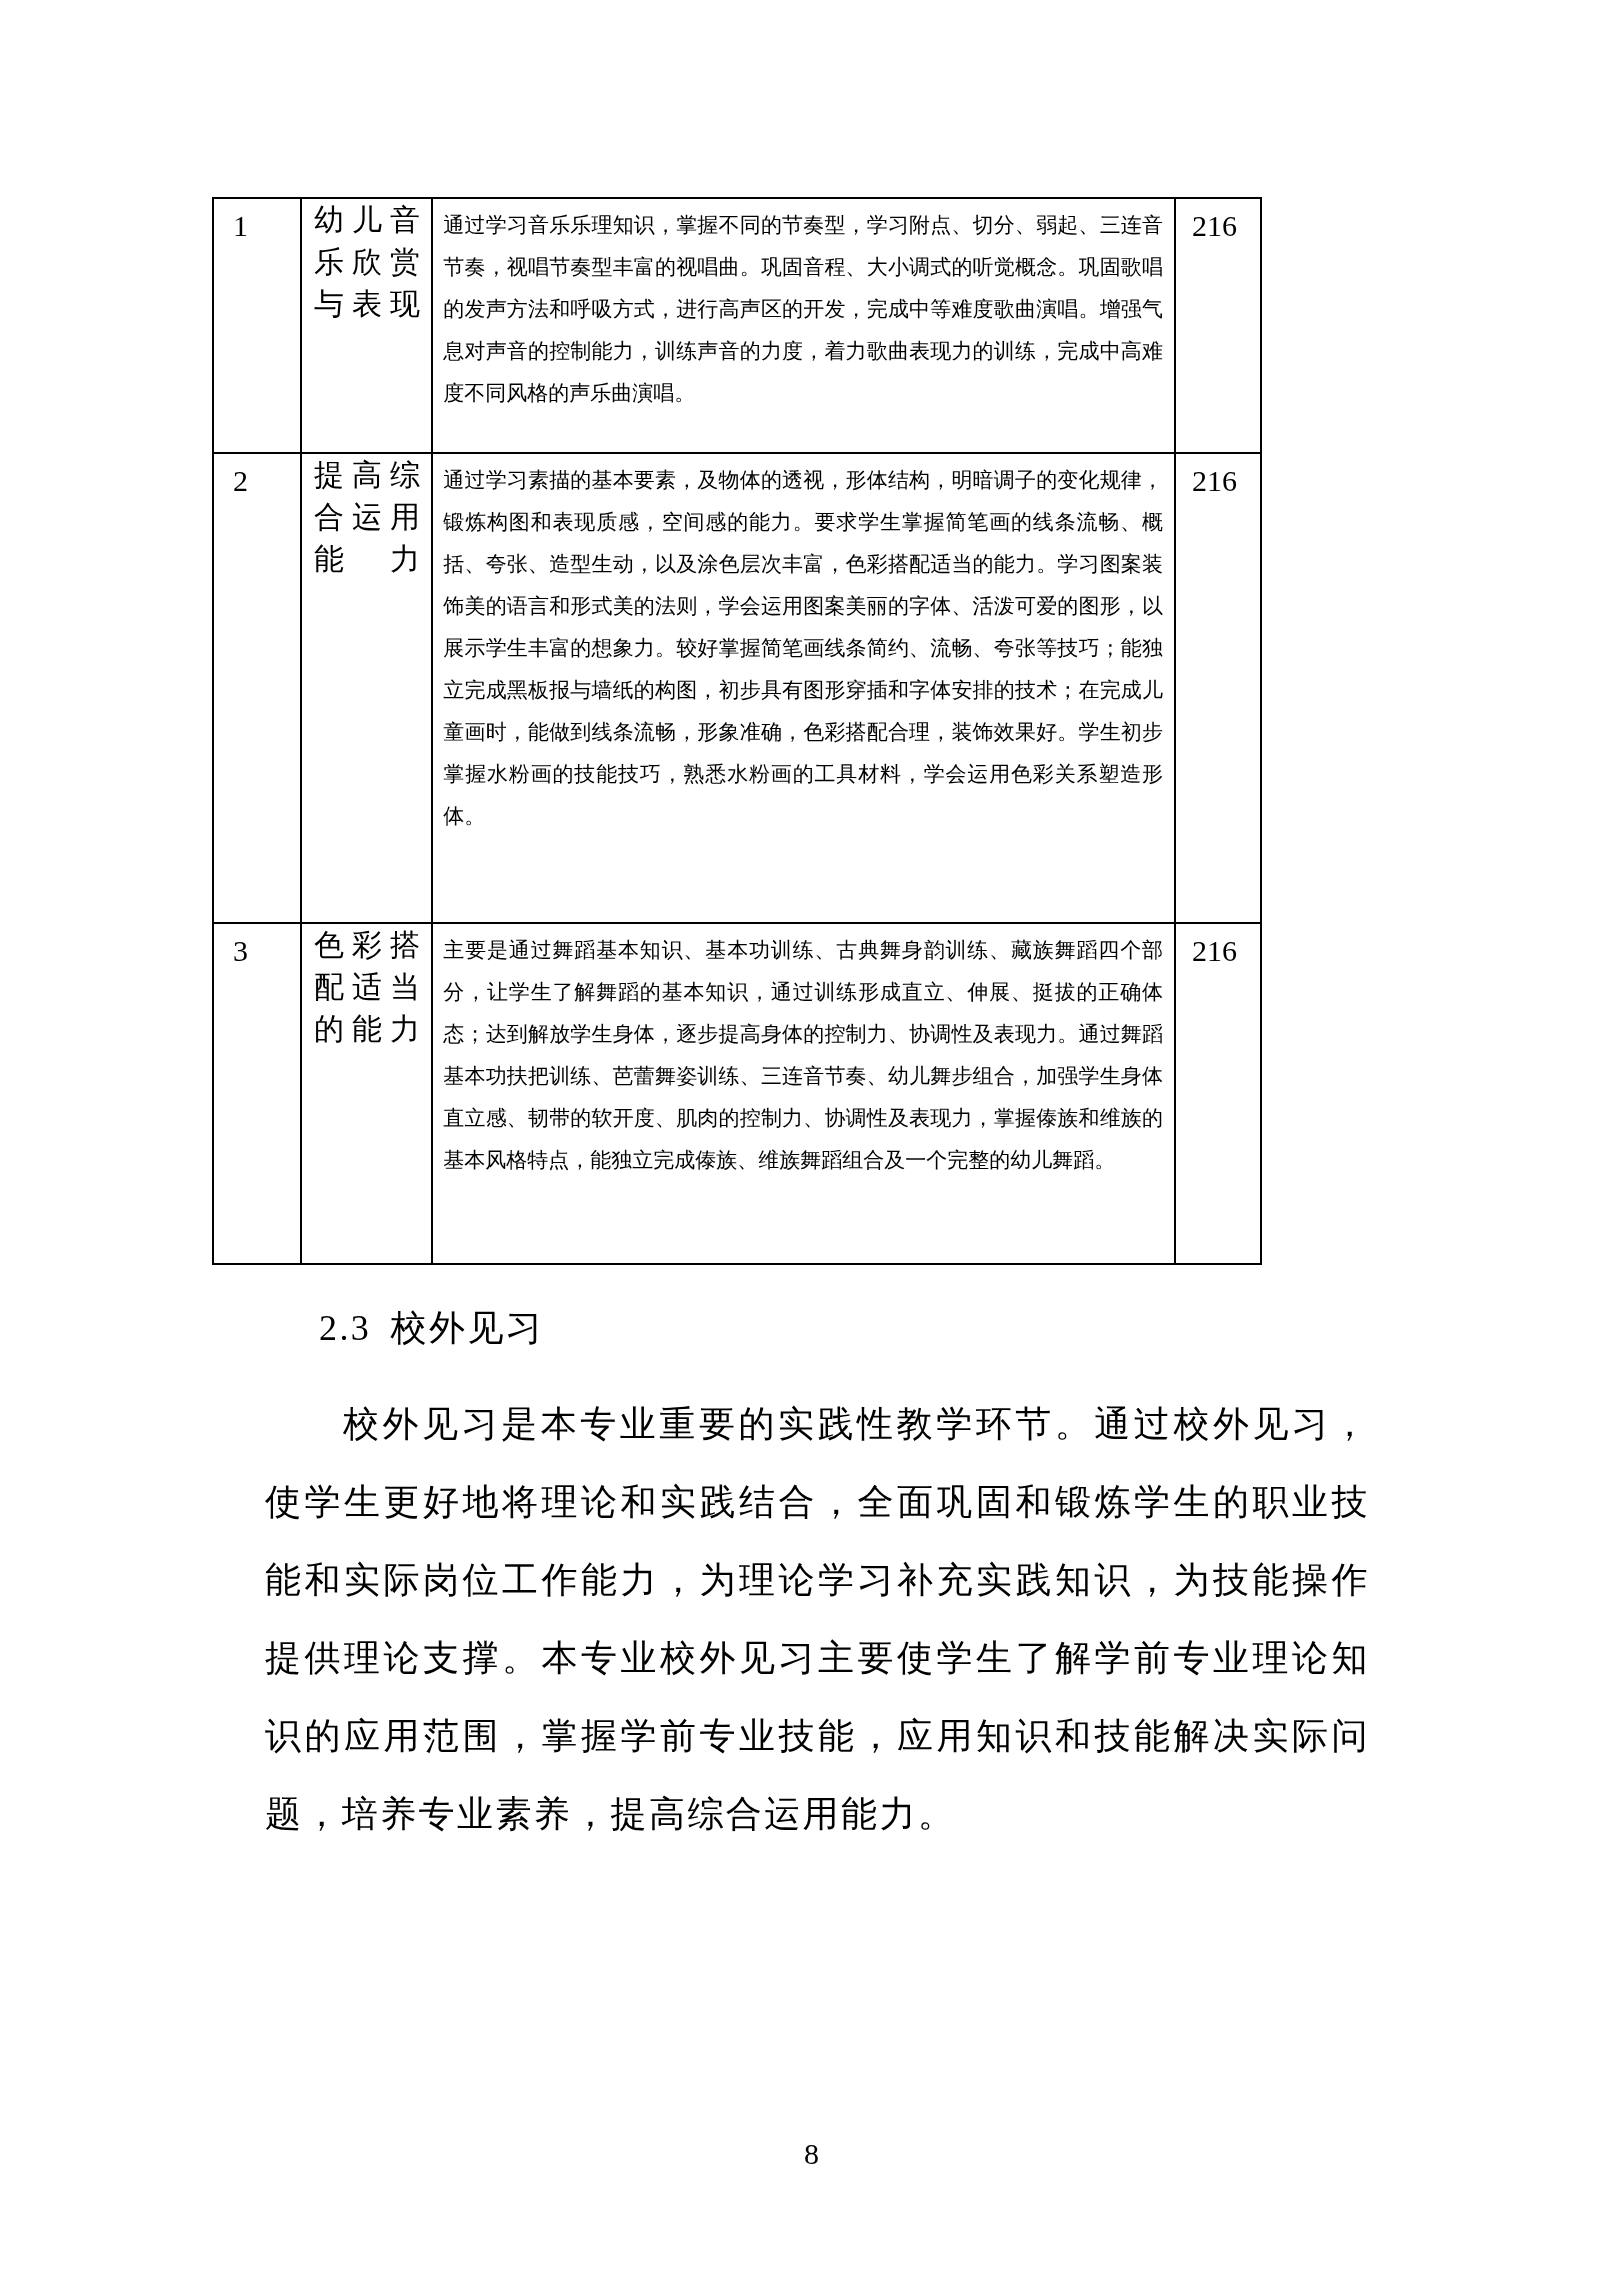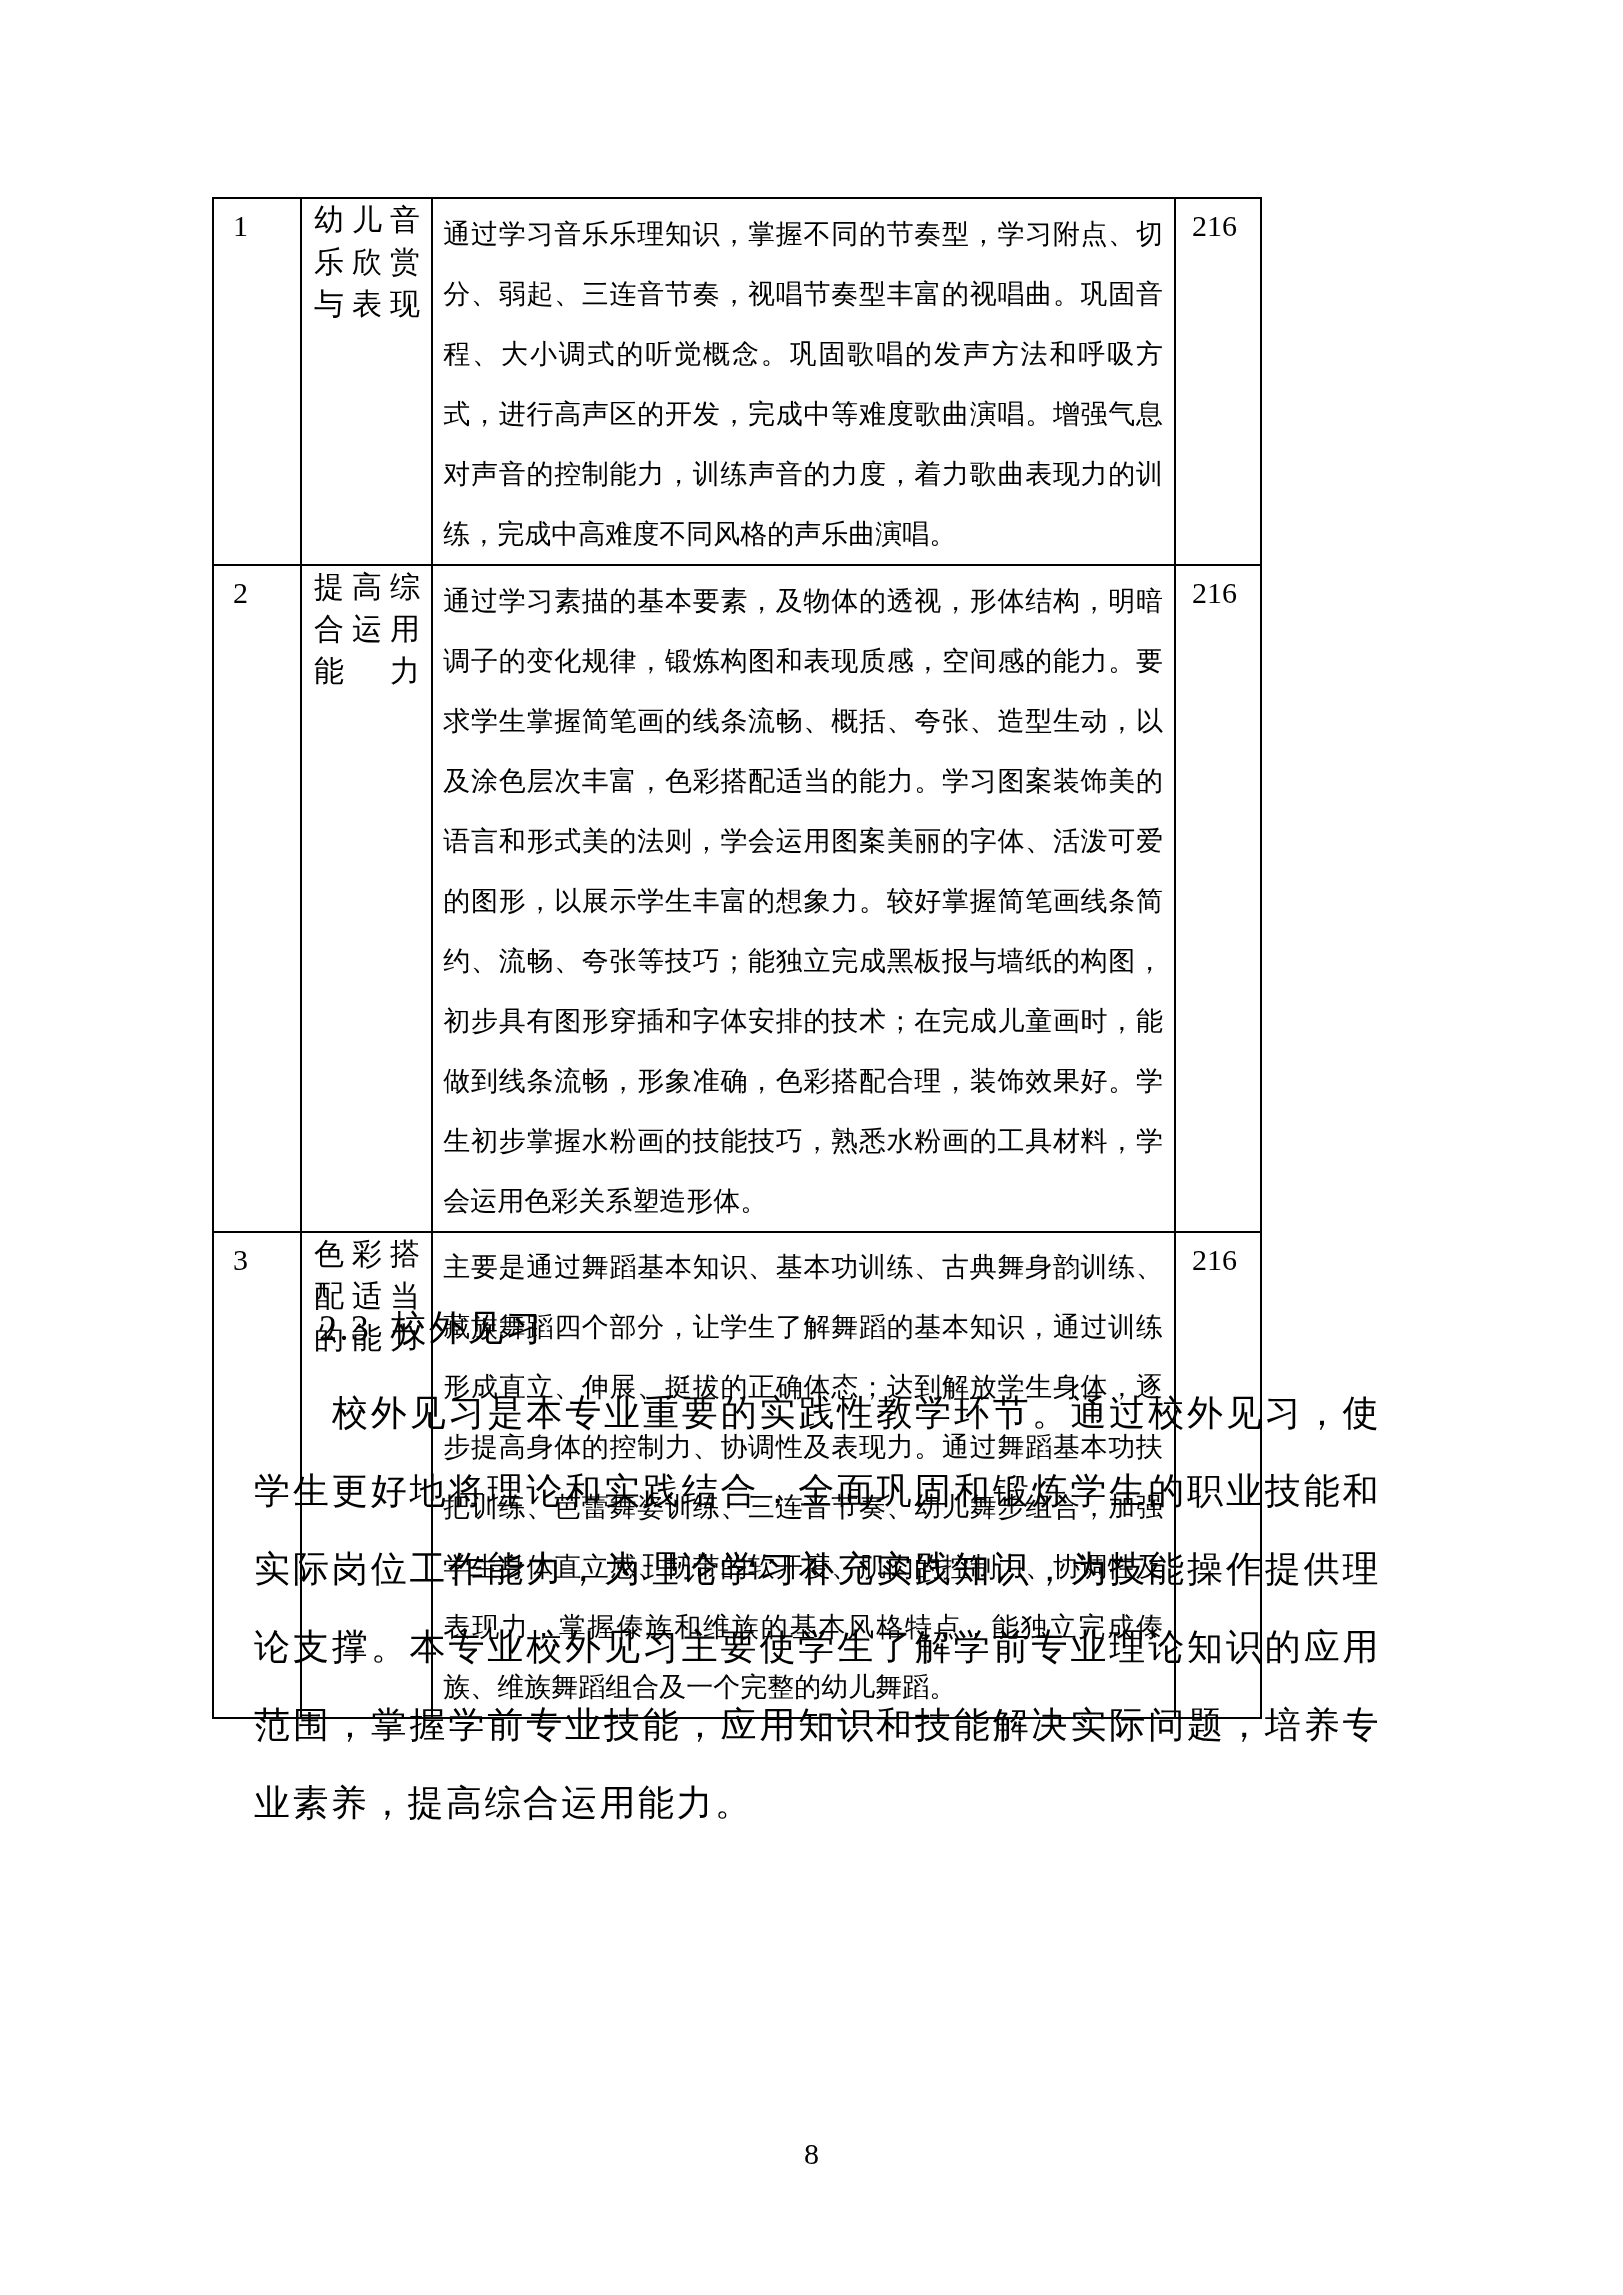--- a/index.html
+++ b/index.html
@@ -28,21 +28,21 @@
     padding:6.3px 0 0 19px;
   }
   td.cell-course{
     font-size:30px;line-height:42px;
     padding:0 11px 0 12px;
     text-align:justify;
     text-align-last:justify;
     text-justify:inter-character;
   }
   td.cell-desc{
-    font-size:27px;line-height:60px;
+    font-size:21px;line-height:42px;
     padding:4.8px 11px 0 10.3px;
     text-align:justify;
     text-justify:inter-character;
     margin-top:44px;
   }
   td.cell-hours{
     font-size:30px;line-height:42px;
     padding:6.3px 0 0 16px;
     border-radius:10px;
   }
@@ -55,21 +55,21 @@
     font-size:36px;font-weight:normal;
     letter-spacing:2.4px;word-spacing:8px;
     line-height:48px;
     text-align:right;
   }
   .body-block{
     position:absolute;left:250px;top:1370px;
     width:1135px;
   }
   .body-para{
-    margin:4px;
+    margin:15px;
     font-size:36px;
     line-height:78px;
     letter-spacing:2.4px;
     text-align:justify;
     text-justify:inter-character;
     text-indent:78px;
   }
   
   .page-number{
     position:absolute;left:0;top:2136px;

